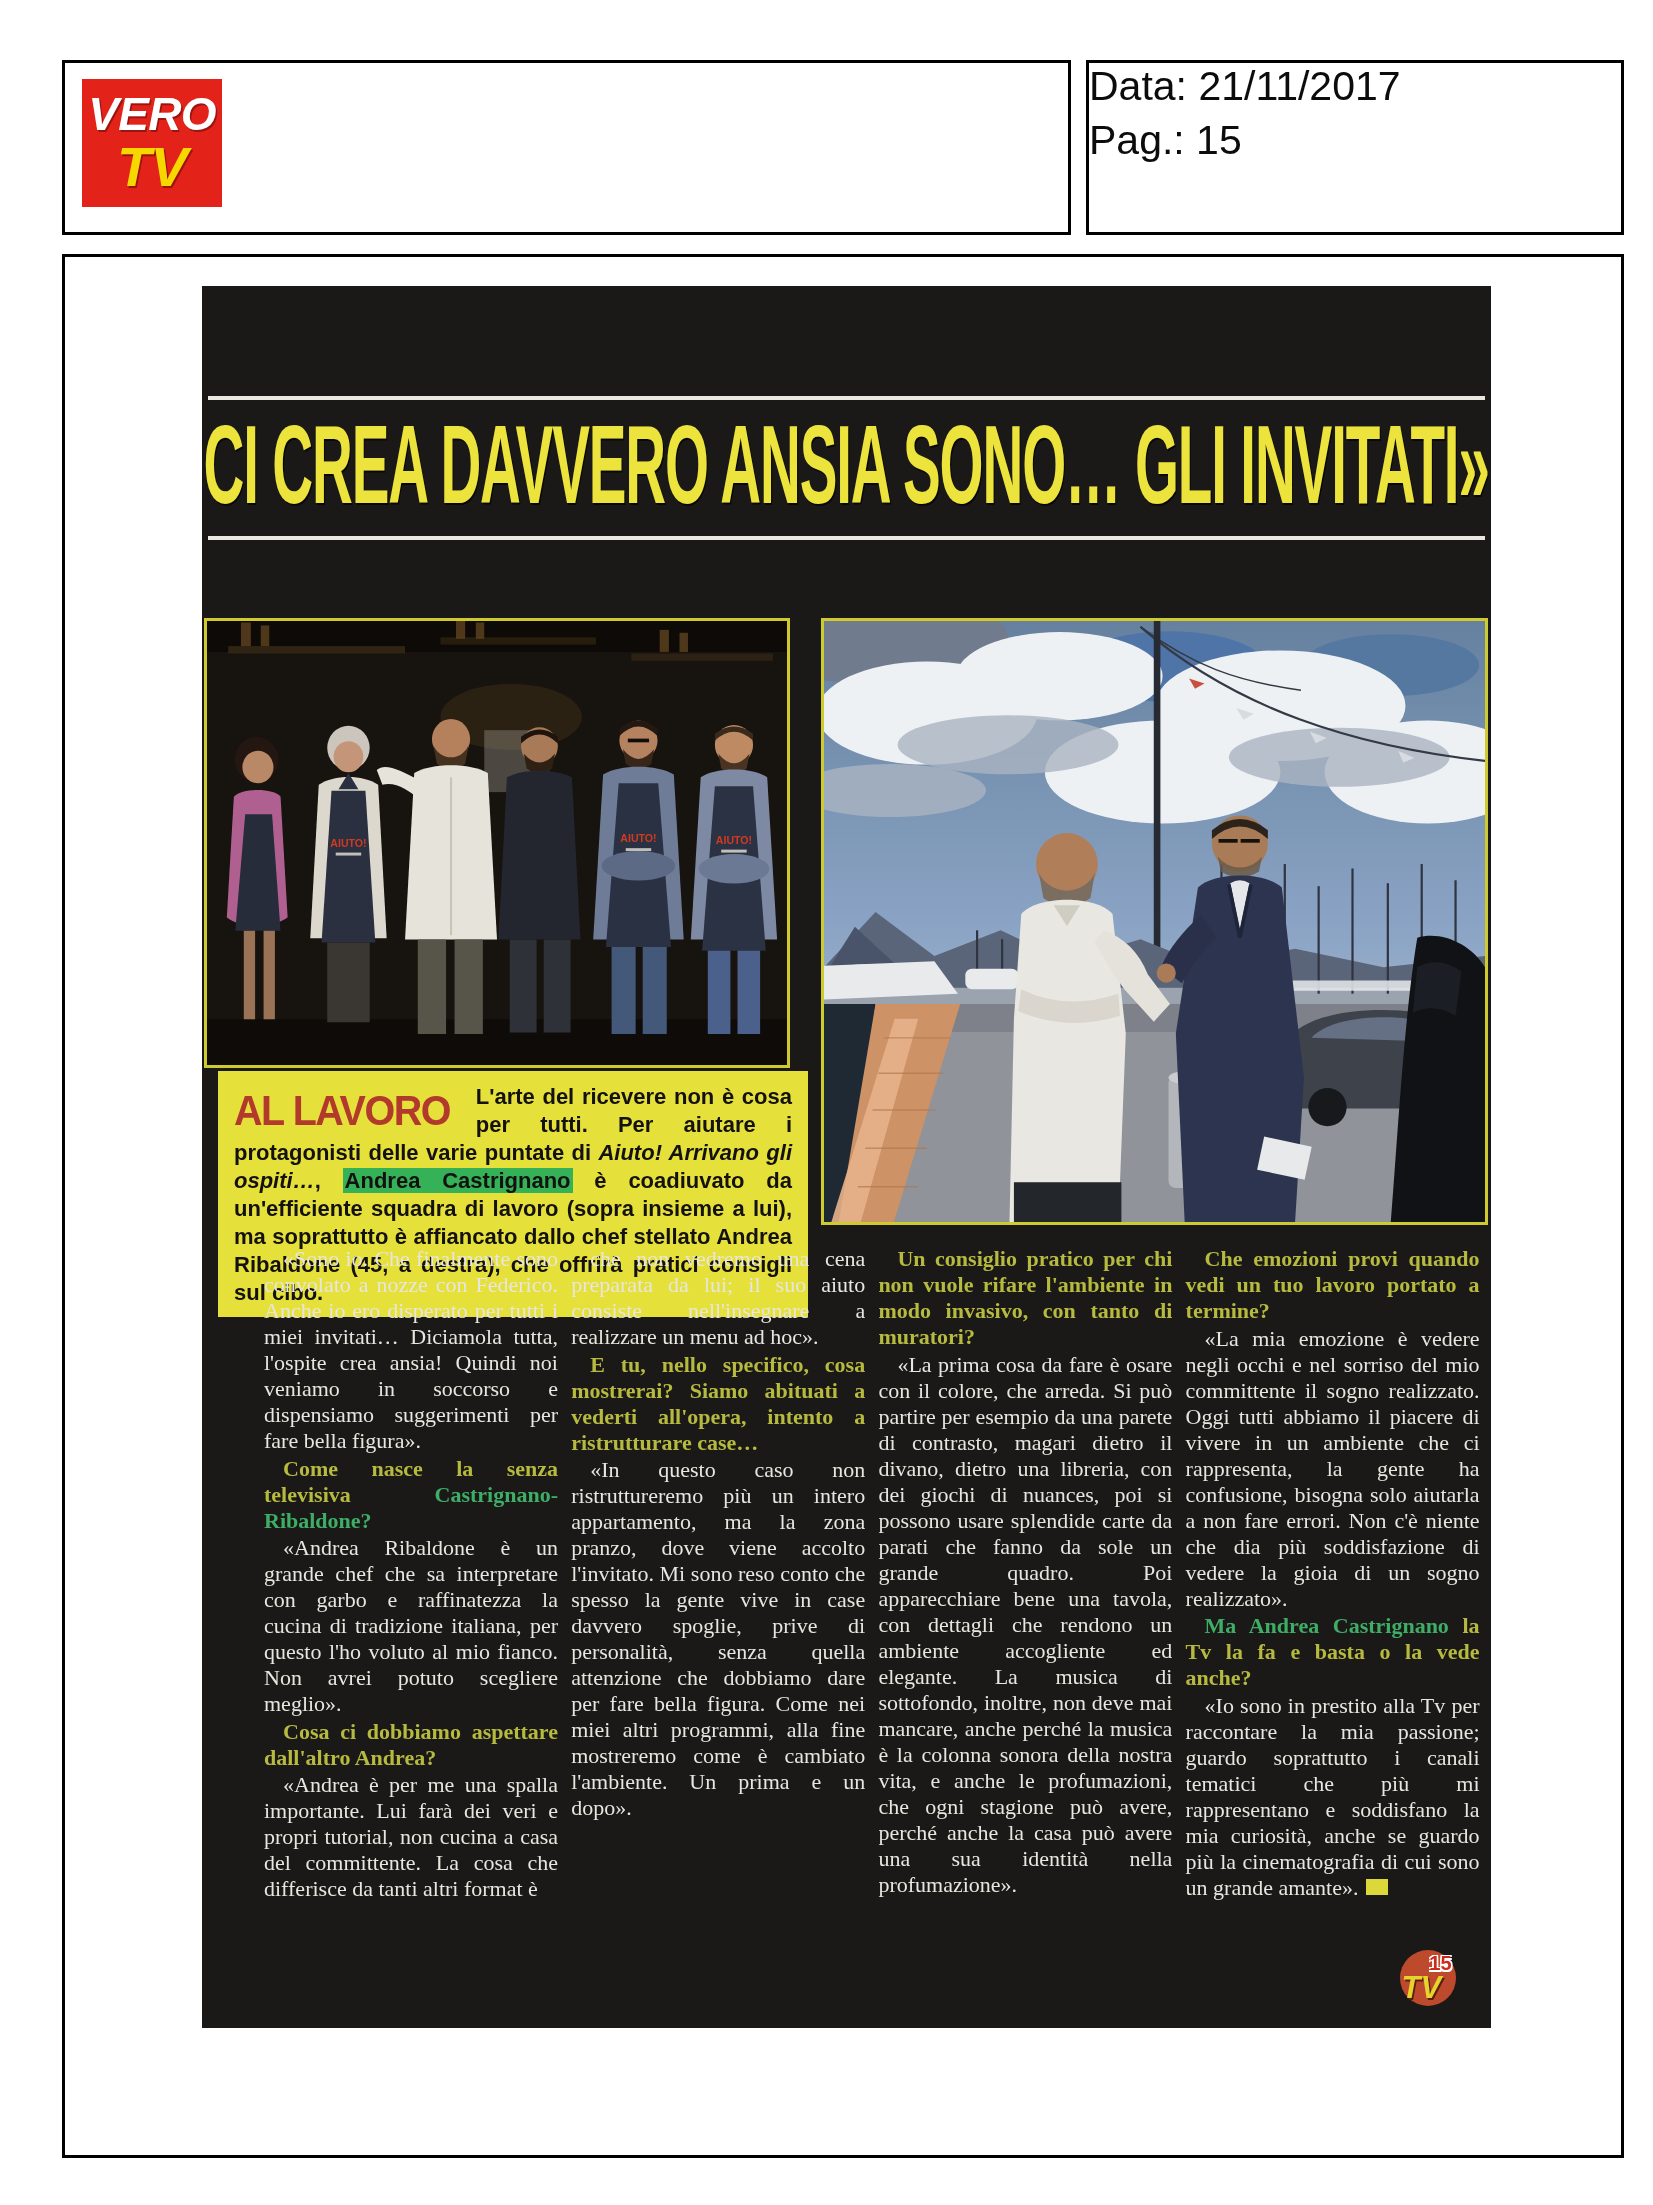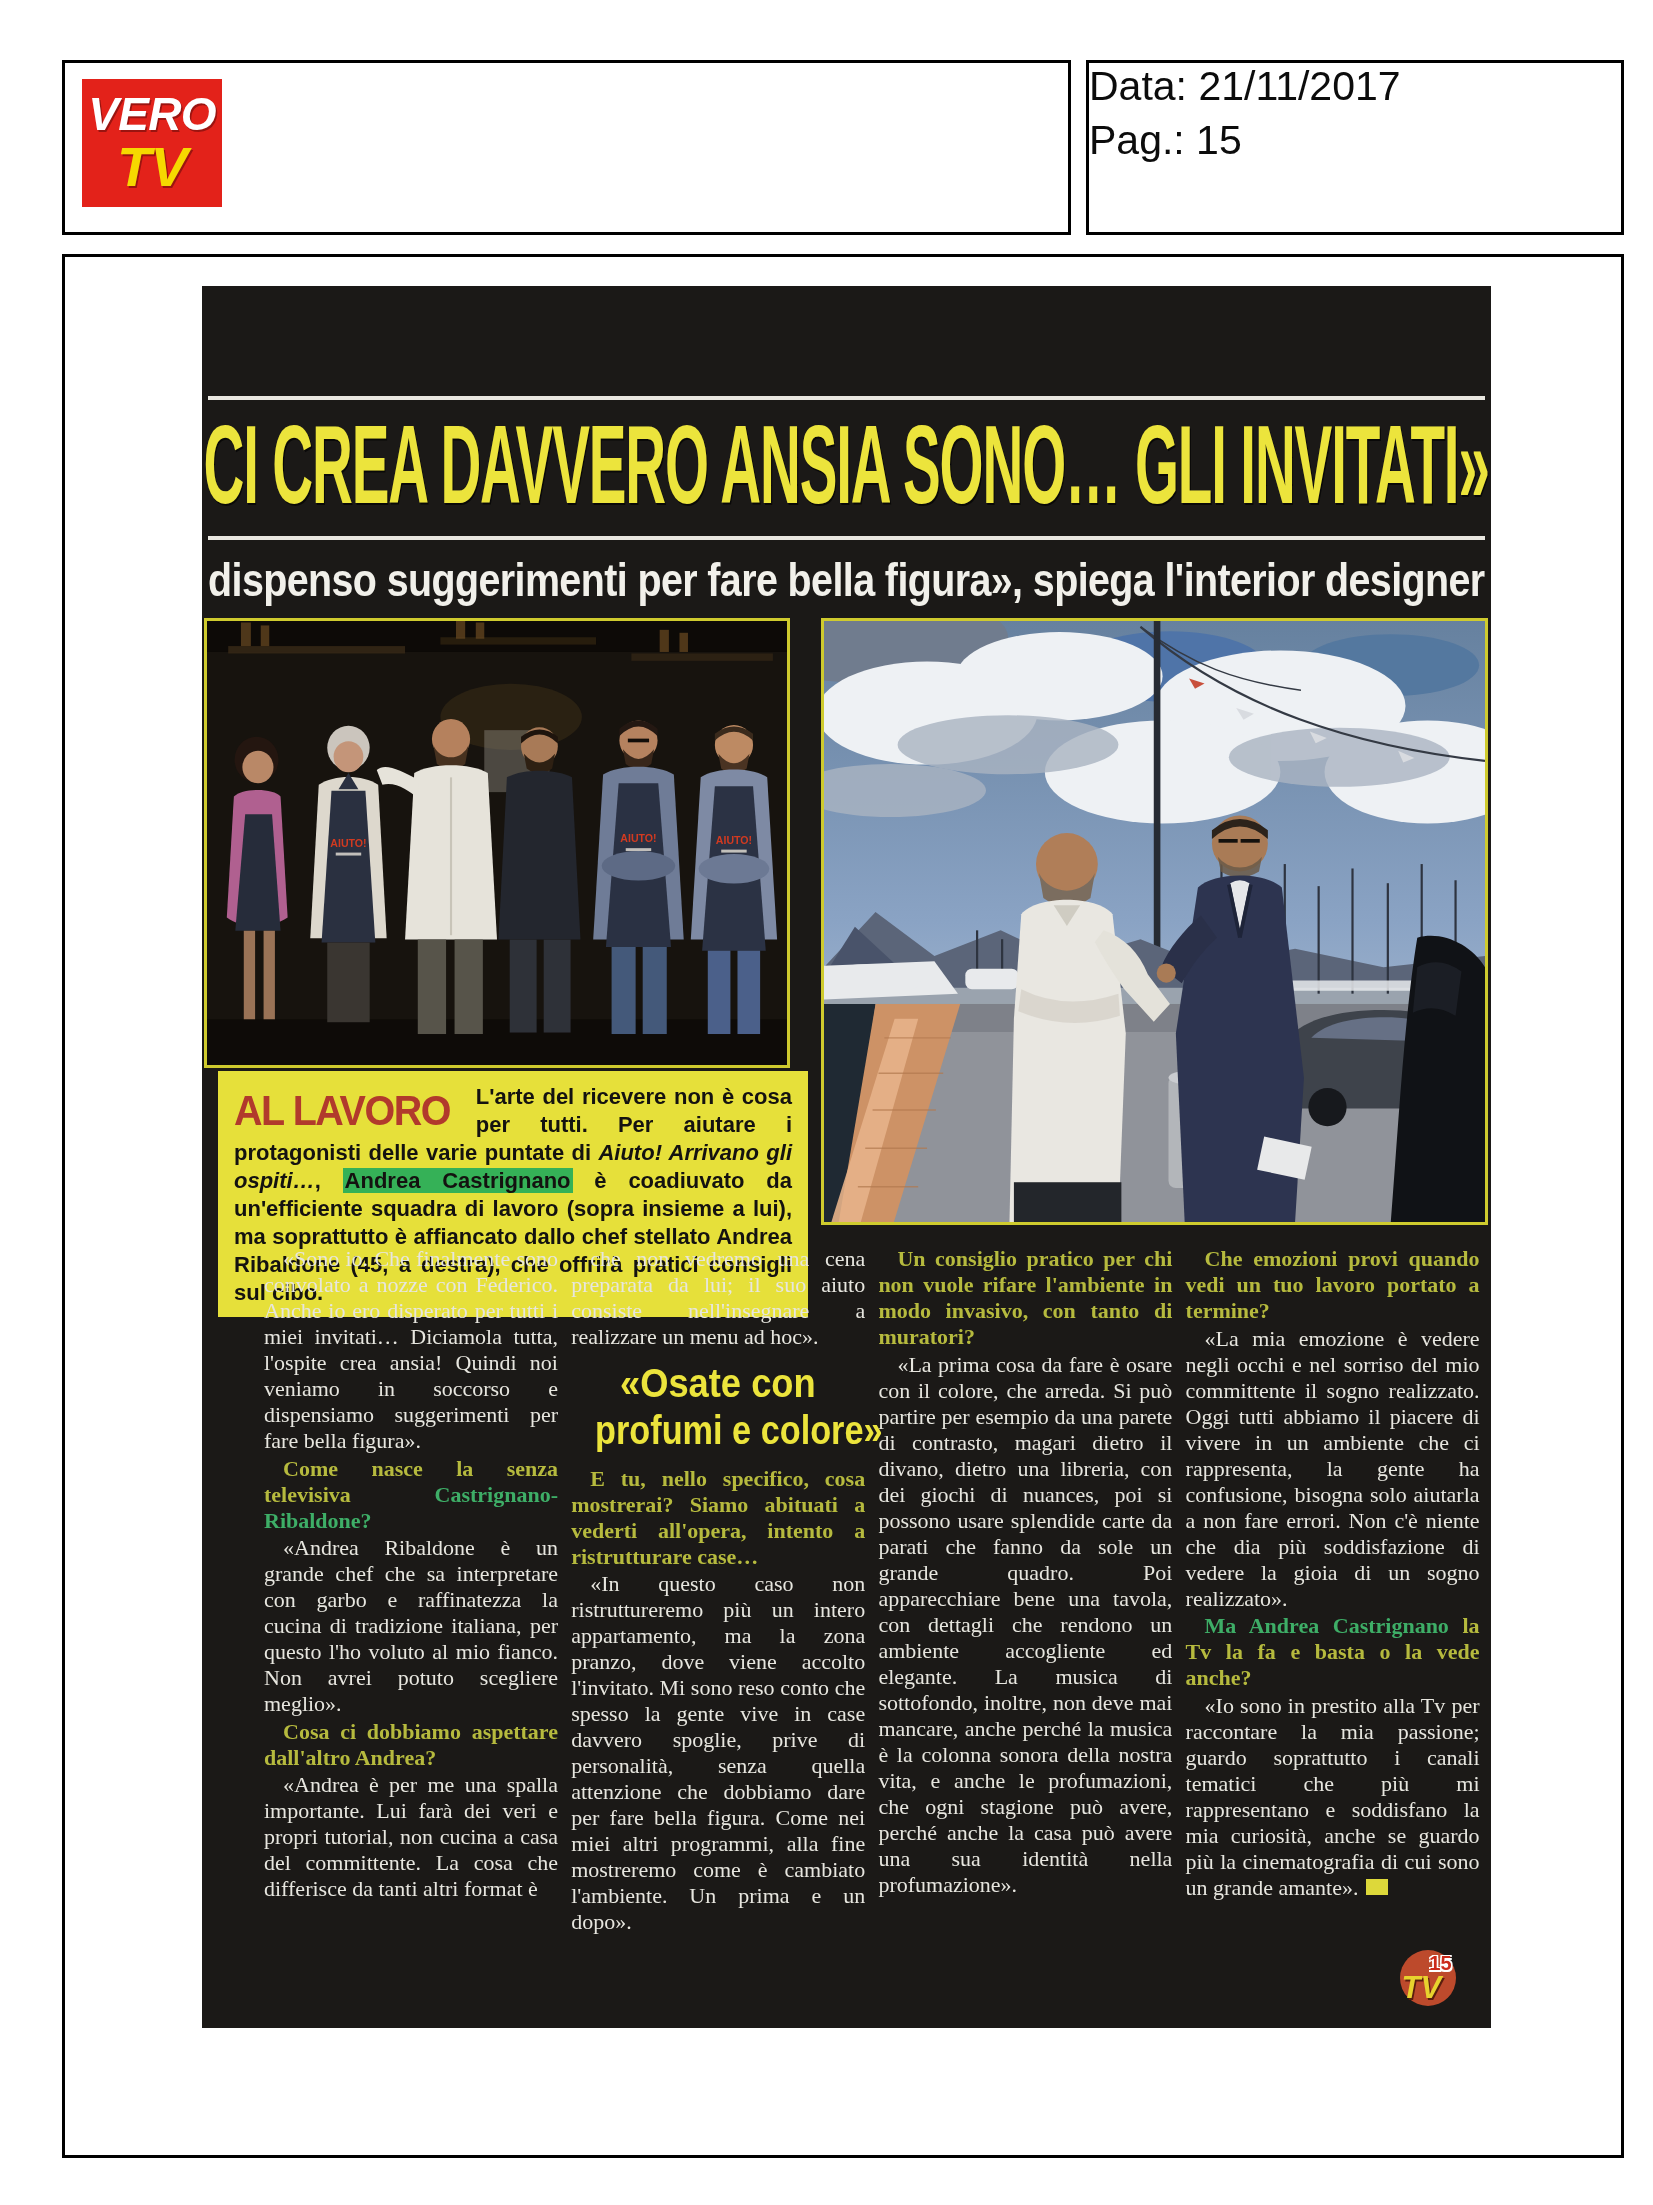--- a/index.html
+++ b/index.html
@@ -99,23 +99,20 @@
   <div class="main-box">
     <div class="page">
 
       <div class="rule rule1"></div>
 
       <div class="head-wrap">
         <span class="headline" style="transform: scaleX(0.504406);">CI CREA DAVVERO ANSIA SONO… GLI INVITATI»</span>
       </div>
       <div class="rule rule2"></div>
 
-      <div class="sub-wrap">
-        <span class="subheadline" style="transform: scaleX(0.838391);">dispenso suggerimenti per fare bella figura», spiega l'interior designer</span>
-      </div>
 
       <div class="photoL">
         <svg viewBox="0 0 820 602" preserveAspectRatio="none">
           <rect width="820" height="602" fill="#17130e"></rect>
           <rect x="0" y="0" width="820" height="42" fill="#0d0a07"></rect>
           <rect x="30" y="34" width="250" height="10" fill="#3a2b18" opacity=".8"></rect>
           <rect x="330" y="22" width="220" height="10" fill="#33250f" opacity=".7"></rect>
           <rect x="600" y="44" width="200" height="10" fill="#3a2b18" opacity=".6"></rect>
           <g fill="#6b4a22" opacity=".7">
             <rect x="48" y="2" width="14" height="32"></rect>
@@ -300,24 +297,20 @@
       <div class="cols">
         <div class="col">
           <p class="ans">«Sono io. Che finalmente sono convolato a nozze con Federico. Anche io ero disperato per tutti i miei invitati… Diciamola tutta, l'ospite crea ansia! Quindi noi veniamo in soccorso e dispensiamo suggerimenti per fare bella figura».</p>
           <p><span class="q">Come nasce la senza televisiva </span><span class="qname">Castrignano-Ribaldone?</span></p>
           <p class="ans">«Andrea Ribaldone è un grande chef che sa interpretare con garbo e raffinatezza la cucina di tradizione italiana, per questo l'ho voluto al mio fianco. Non avrei potuto scegliere meglio».</p>
           <p class="q">Cosa ci dobbiamo aspettare dall'altro Andrea?</p>
           <p class="ans">«Andrea è per me una spalla importante. Lui farà dei veri e propri tutorial, non cucina a casa del committente. La cosa che differisce da tanti altri format è</p>
         </div>
         <div class="col">
           <p class="ans">che non vedremo una cena preparata da lui; il suo aiuto consiste nell'insegnare a realizzare un menu ad hoc».</p>
-          <div class="mid-subhead">
-            <div class="line"><span style="transform: scaleX(0.907216);">«Osate con</span></div>
-            <div class="line"><span style="transform: scaleX(0.856512);">profumi e colore»</span></div>
-          </div>
           <p class="q">E tu, nello specifico, cosa mostrerai? Siamo abituati a vederti all'opera, intento a ristrutturare case…</p>
           <p class="ans">«In questo caso non ristruttureremo più un intero appartamento, ma la zona pranzo, dove viene accolto l'invitato. Mi sono reso conto che spesso la gente vive in case davvero spoglie, prive di personalità, senza quella attenzione che dobbiamo dare per fare bella figura. Come nei miei altri programmi, alla fine mostreremo come è cambiato l'ambiente. Un prima e un dopo».</p>
         </div>
         <div class="col">
           <p class="q">Un consiglio pratico per chi non vuole rifare l'ambiente in modo invasivo, con tanto di muratori?</p>
           <p class="ans">«La prima cosa da fare è osare con il colore, che arreda. Si può partire per esempio da una parete di contrasto, magari dietro il divano, dietro una libreria, con dei giochi di nuances, poi si possono usare splendide carte da parati che fanno da sole un grande quadro. Poi apparecchiare bene una tavola, con dettagli che rendono un ambiente accogliente ed elegante. La musica di sottofondo, inoltre, non deve mai mancare, anche perché la musica è la colonna sonora della nostra vita, e anche le profumazioni, che ogni stagione può avere, perché anche la casa può avere una sua identità nella profumazione».</p>
         </div>
         <div class="col">
           <p class="q">Che emozioni provi quando vedi un tuo lavoro portato a termine?</p>
           <p class="ans">«La mia emozione è vedere negli occhi e nel sorriso del mio committente il sogno realizzato. Oggi tutti abbiamo il piacere di vivere in un ambiente che ci rappresenta, la gente ha confusione, bisogna solo aiutarla a non fare errori. Non c'è niente che dia più soddisfazione di vedere la gioia di un sogno realizzato».</p>

